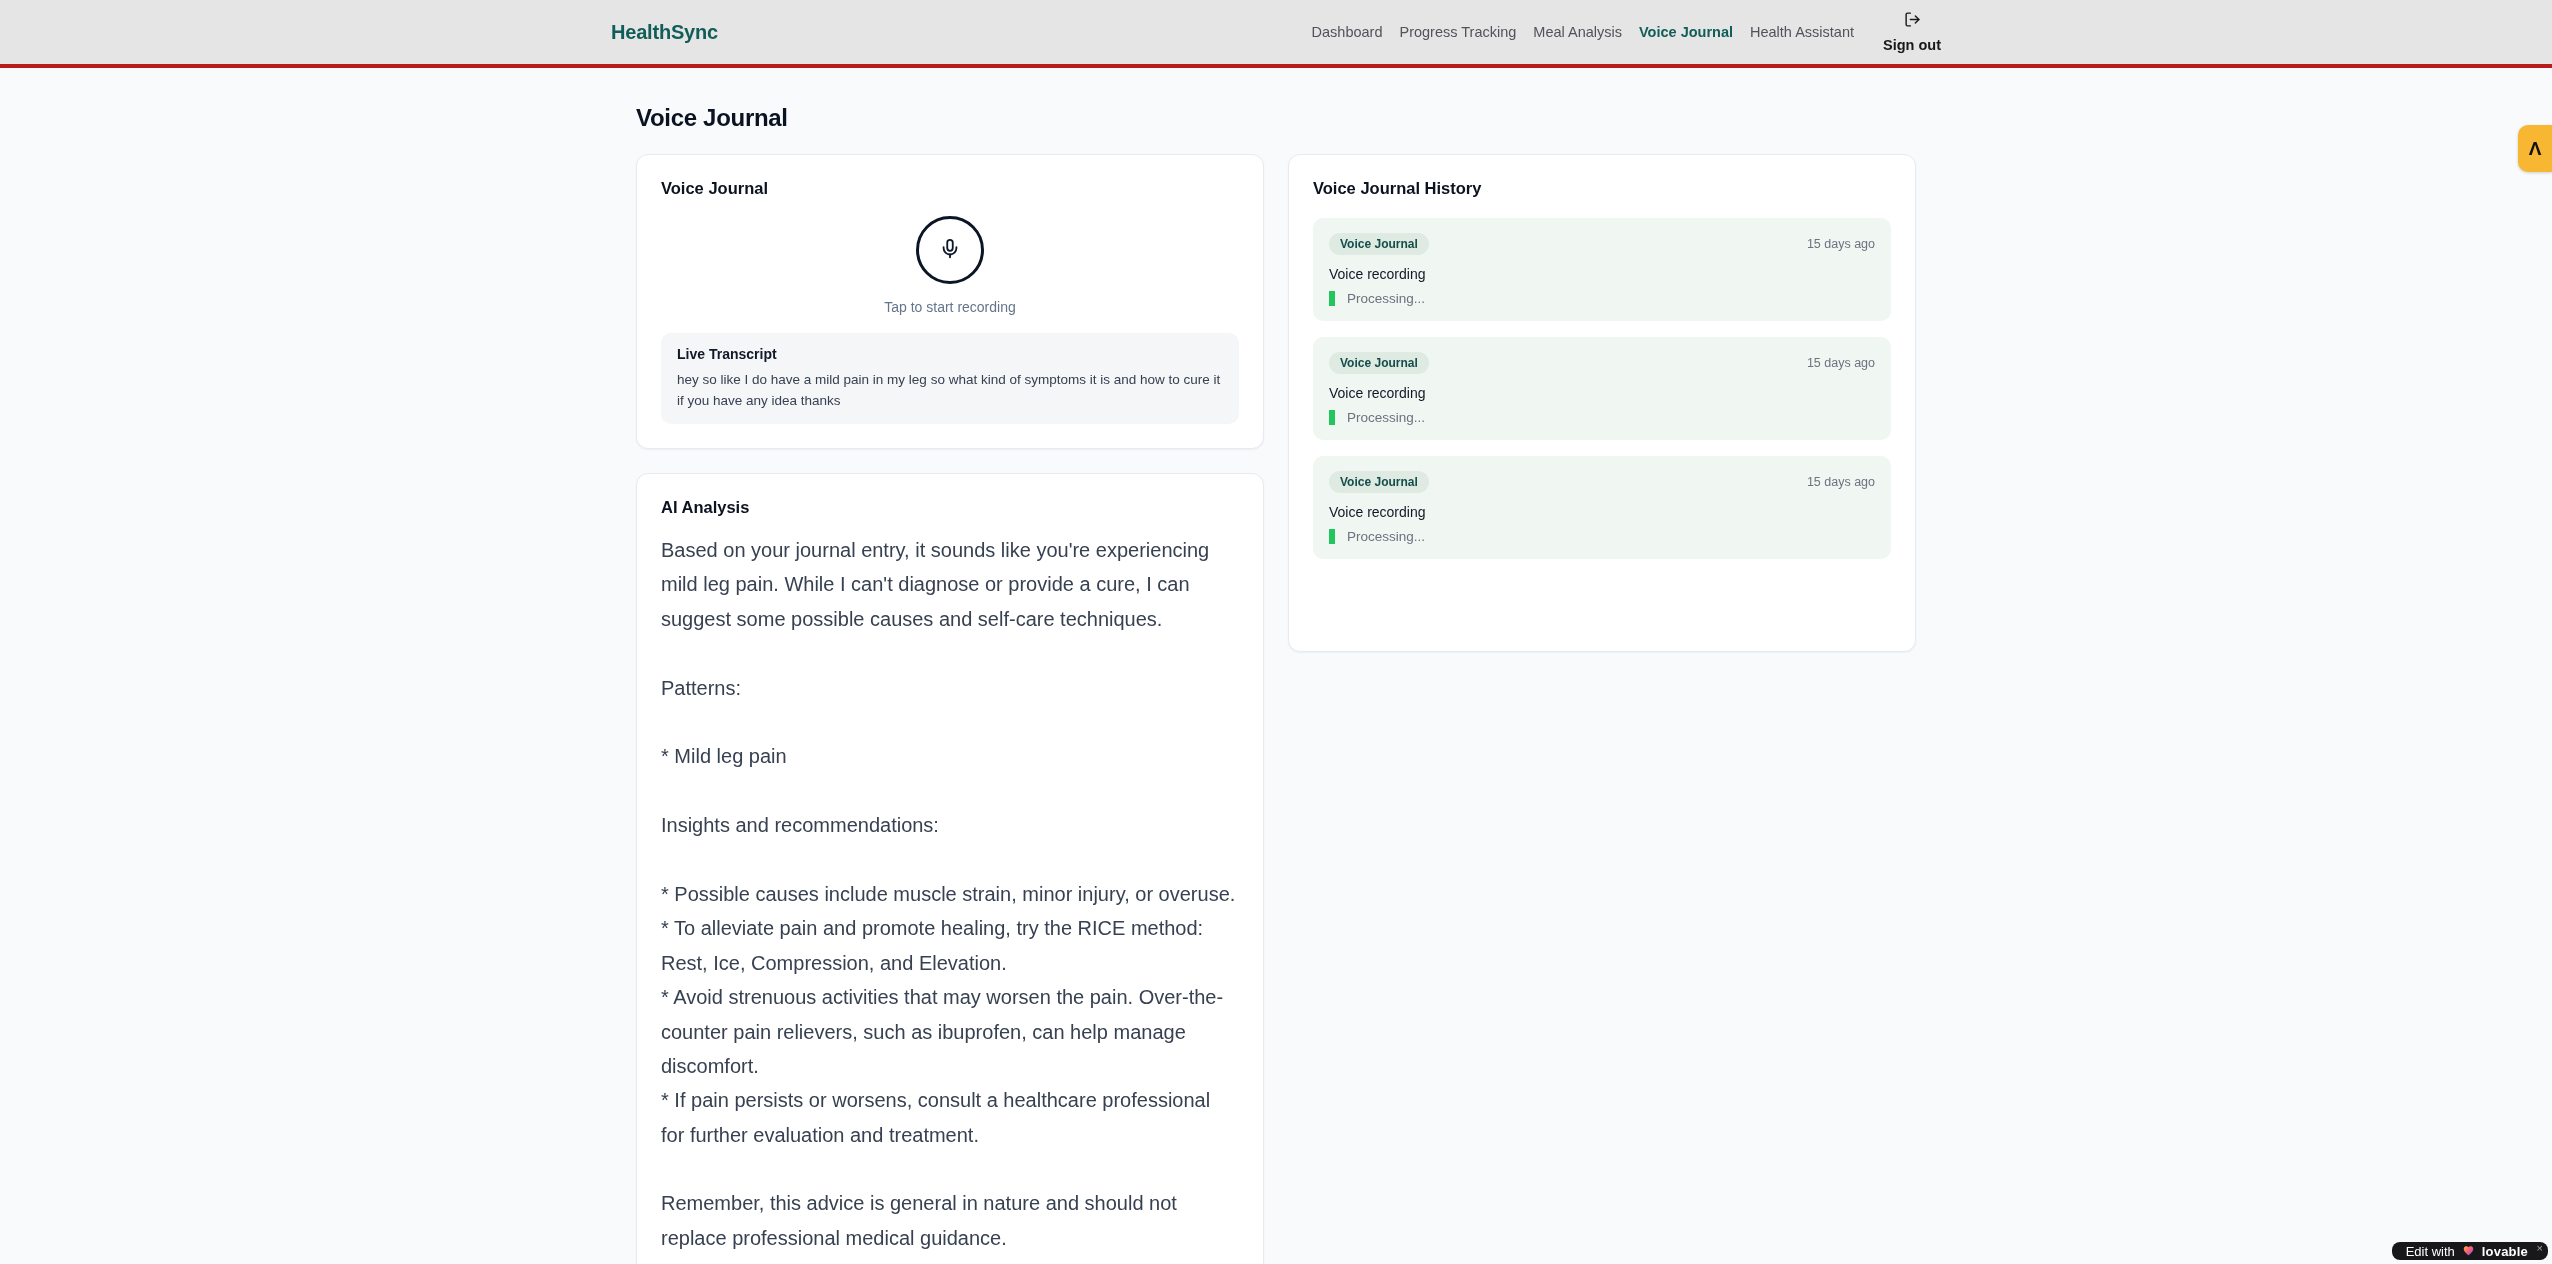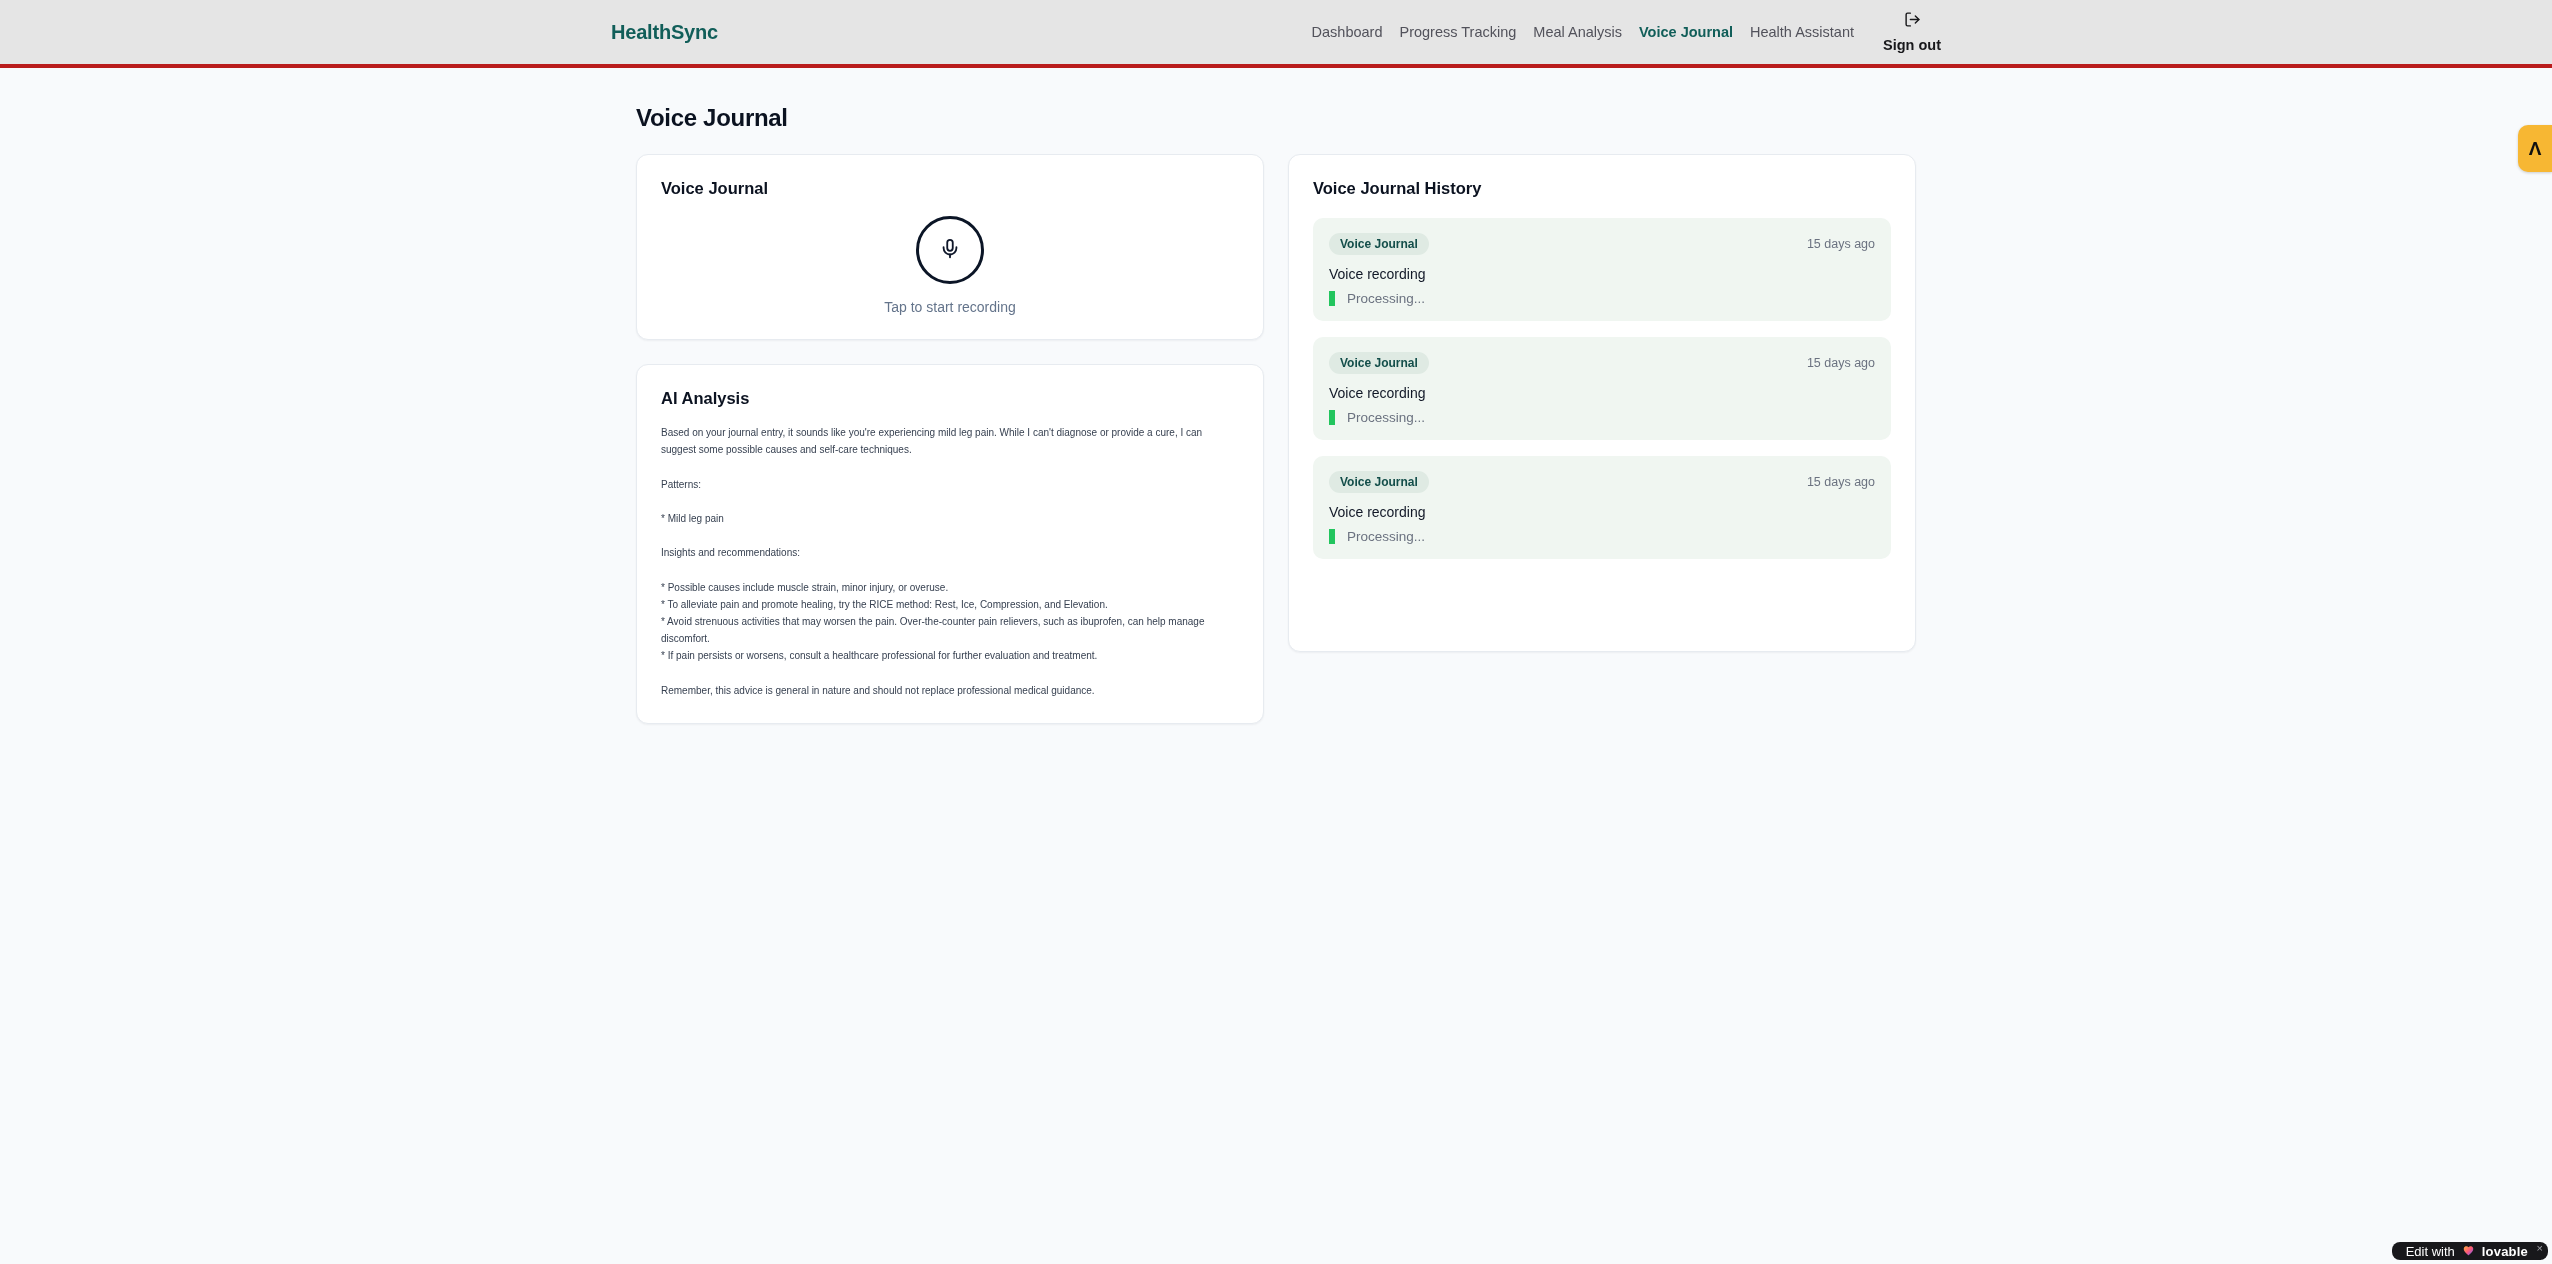--- a/index.html
+++ b/index.html
@@ -49,21 +49,21 @@
     border:3px solid #0b1526; background:#fff;
     display:flex; align-items:center; justify-content:center; cursor:pointer;
   }
   .hint { margin-top:15px; font-size:14px; color:#64748b; }
   .transcript { margin-top:18px; background:#f4f6f8; border-radius:10px; padding:13px 16px; }
   .transcript h3 { font-size:14px; font-weight:700; color:#111827; margin-bottom:8px; }
   .transcript p { font-size:13.5px; line-height:1.52; color:#374151; }
 
   
   .analysis-card { margin-top:24px; }
-  .analysis-body { margin-top:16px; font-size:10px; line-height:1.72; color:#374151; white-space:pre-line; }
+  .analysis-body { margin-top:16px; font-size:20px; line-height:1.72; color:#374151; white-space:pre-line; }
 
   
   .history-card { min-height:498px; }
   .entry { background:#f0f6f1; border-radius:10px; padding:15px 16px; margin-top:16px; }
   .entry:first-of-type { margin-top:20px; }
   .entry-head { display:flex; align-items:center; justify-content:space-between; }
   .badge {
     background:#dfeae3; color:#134e4a; font-size:12px; font-weight:600;
     padding:4px 11px; border-radius:999px; display:inline-block;
   }
@@ -129,20 +129,24 @@
             <span>
               <svg width="22" height="22" viewBox="0 0 24 24" fill="none" stroke="#0f172a" stroke-width="2" stroke-linecap="round" stroke-linejoin="round">
                 <rect x="9" y="2" width="6" height="12" rx="3"></rect>
                 <path d="M5 10v1a7 7 0 0 0 14 0v-1"></path>
                 <line x1="12" y1="18" x2="12" y2="21"></line>
               </svg>
             </span>
           </button>
           <div class="hint">Tap to start recording</div>
         </div>
+        <div class="transcript">
+          <h3>Live Transcript</h3>
+          <p>hey so like I do have a mild pain in my leg so what kind of symptoms it is and how to cure it if you have any idea thanks</p>
+        </div>
       </section>
 
       <section class="card analysis-card">
         <h2>AI Analysis</h2>
         <div class="analysis-body">Based on your journal entry, it sounds like you're experiencing mild leg pain. While I can't diagnose or provide a cure, I can suggest some possible causes and self-care techniques.
 
 Patterns:
 
 * Mild leg pain
 

